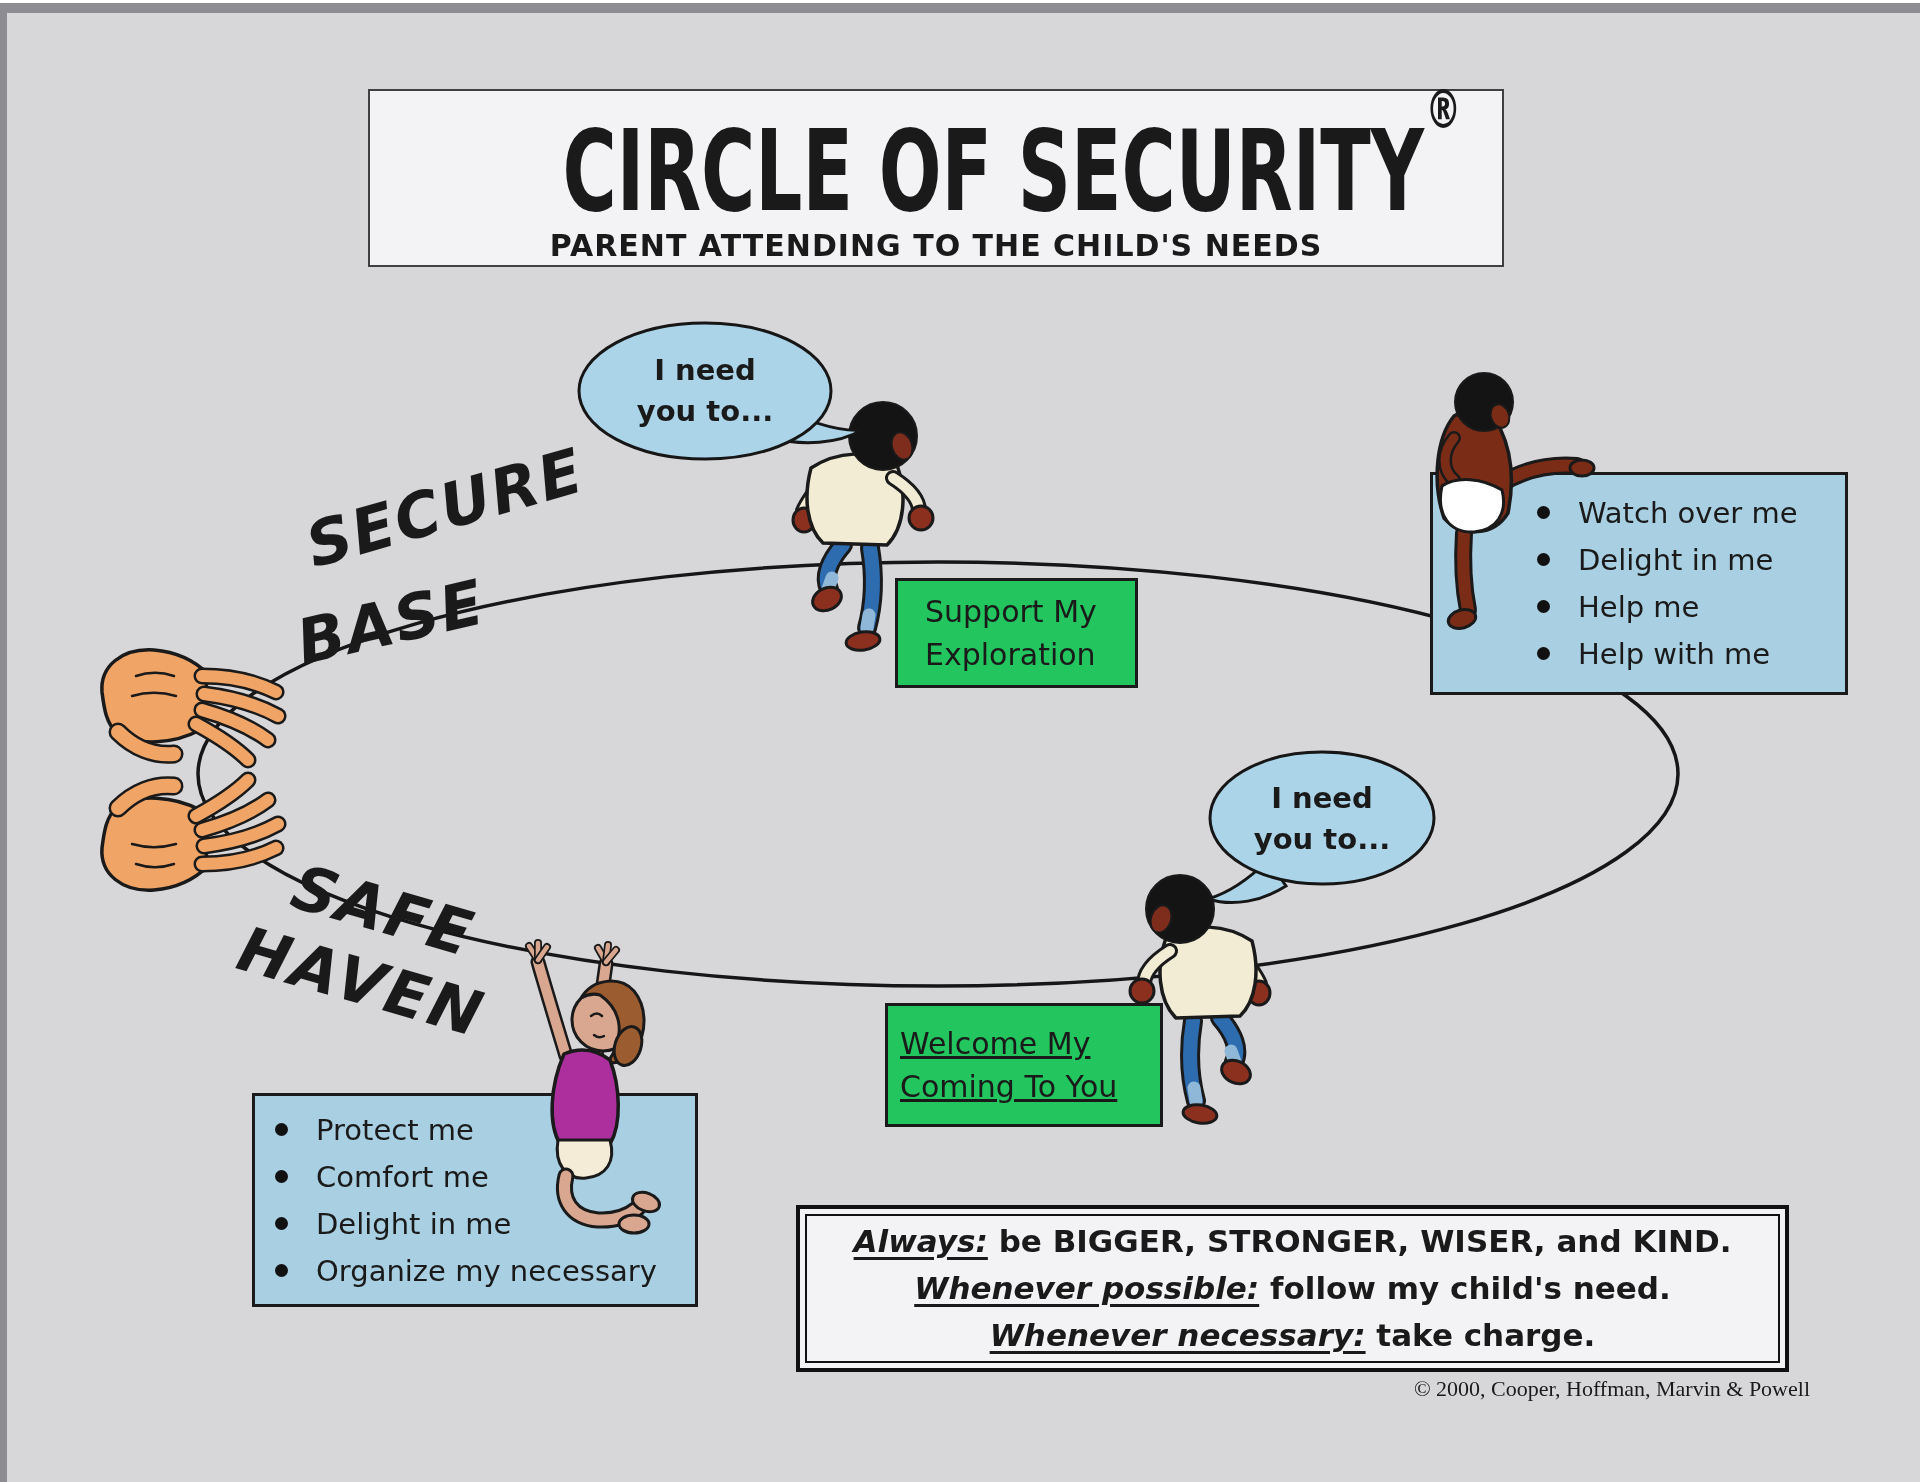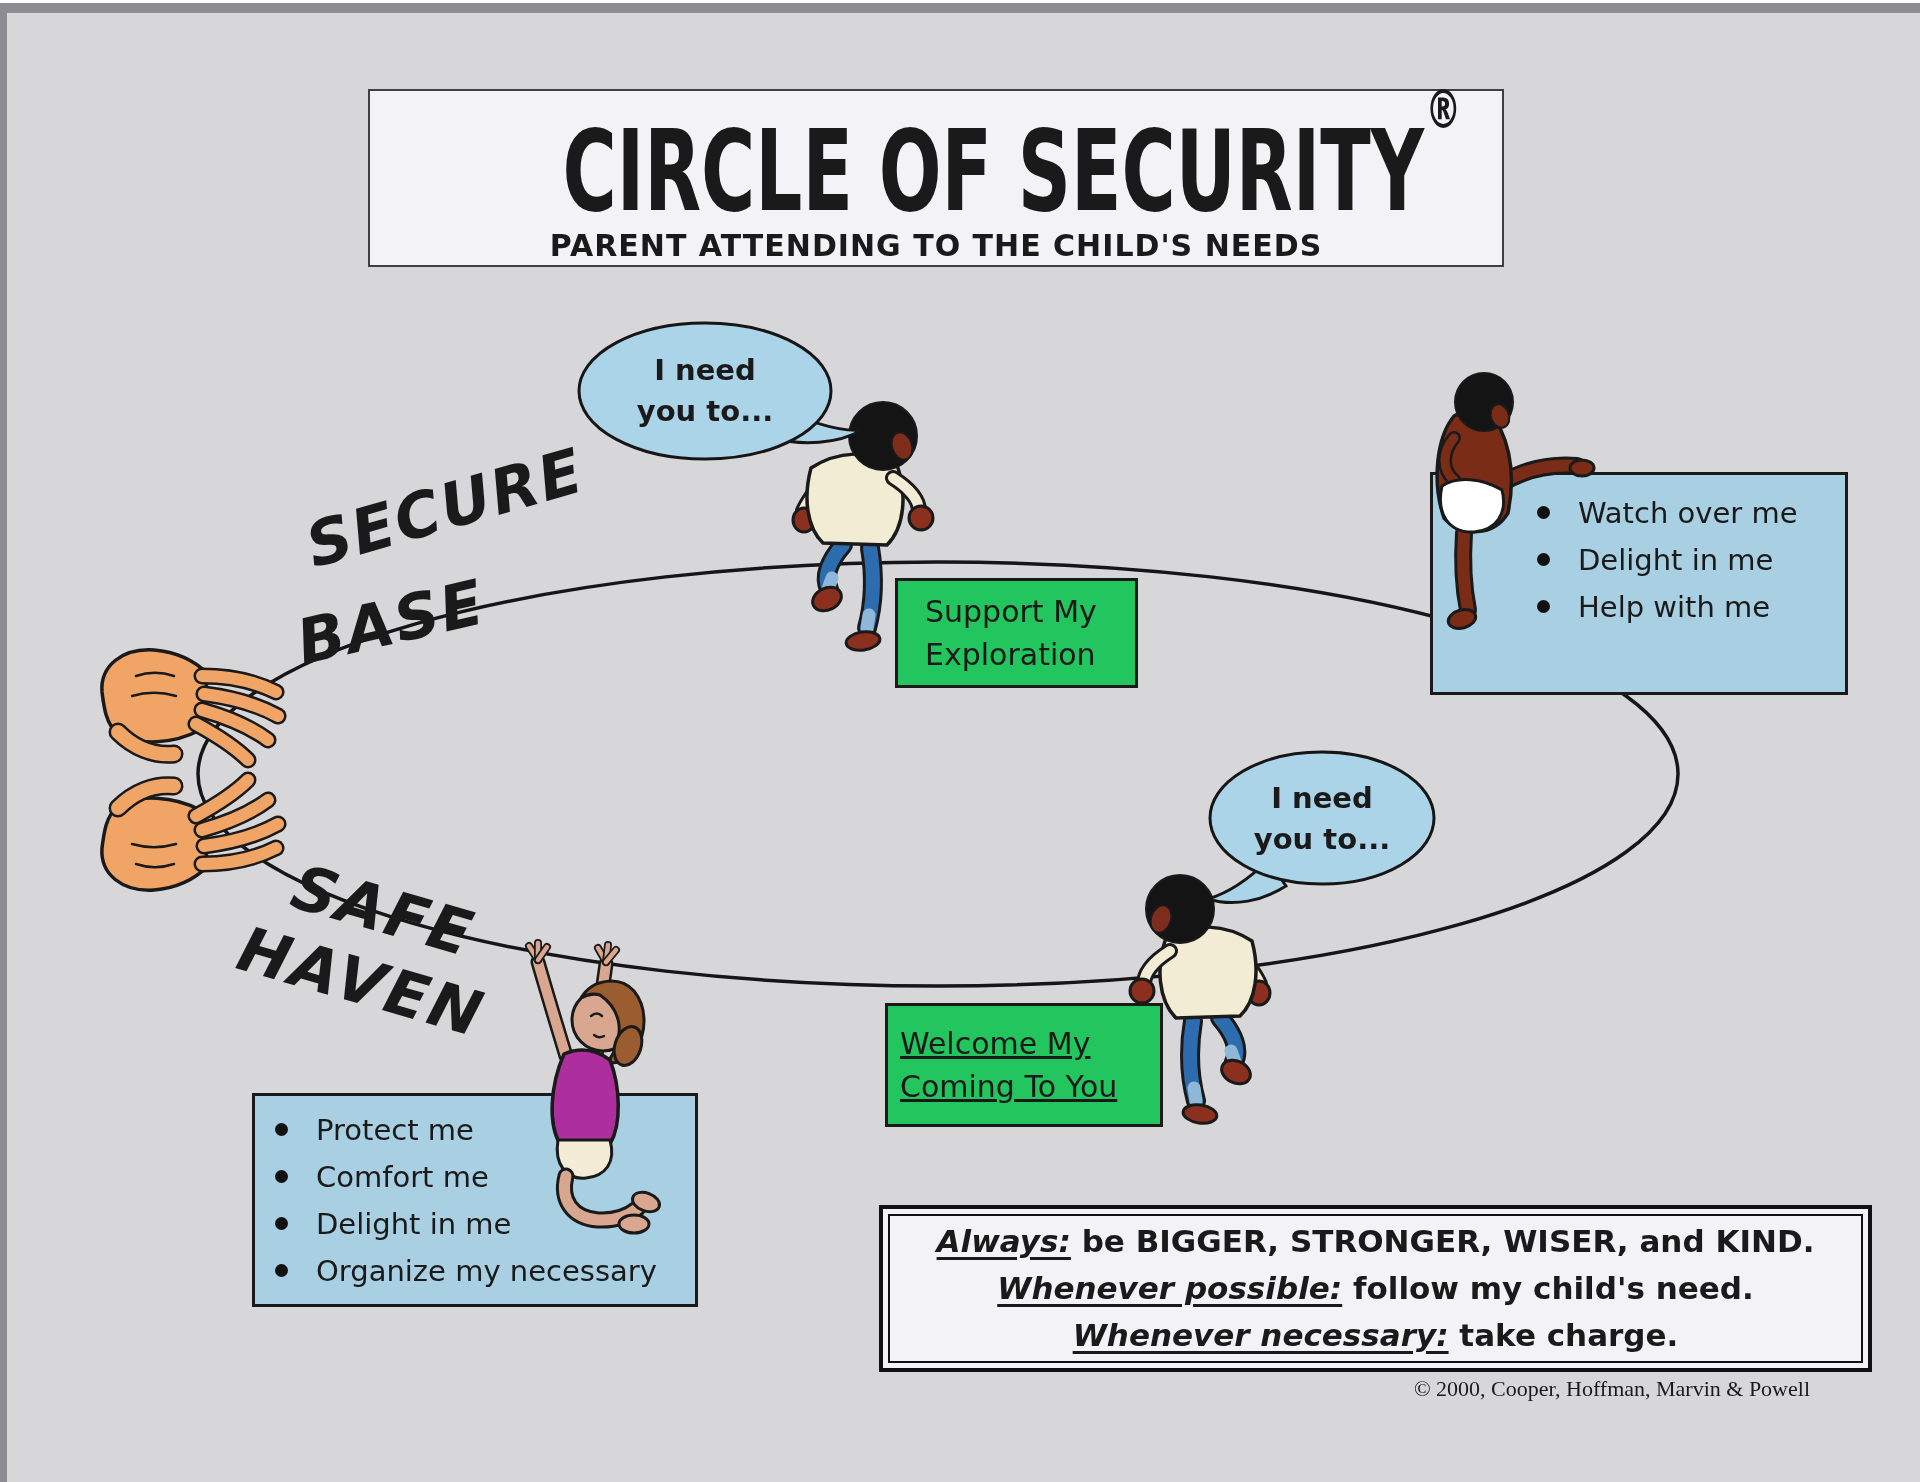--- a/index.html
+++ b/index.html
@@ -41,21 +41,21 @@
   .lbl-safe{left:304px;top:850px;transform:rotate(16deg);letter-spacing:2px;}
   .lbl-haven{left:250px;top:912px;transform:rotate(16deg);letter-spacing:3px;}
 
   
   .bubble-text{position:absolute;width:240px;text-align:center;font-weight:bold;font-size:29px;
                line-height:41px;z-index:4;}
   .bubble-text-top{left:585px;top:350px;}
   .bubble-text-right{left:1202px;top:778px;}
 
   
-  .always-box{position:absolute;left:879px;top:1205px;width:993px;height:167px;background:#f3f2f5;
+  .always-box{position:absolute;left:796px;top:1205px;width:993px;height:167px;background:#f3f2f5;
               border:4px solid #111;box-sizing:border-box;z-index:2;}
   .always-inner{position:absolute;left:5px;top:5px;right:5px;bottom:5px;border:2px solid #111;
                 display:flex;flex-direction:column;justify-content:center;text-align:center;}
   .always-line{font-size:31px;font-weight:bold;line-height:47px;}
   .lead{font-style:italic;text-decoration:underline;text-decoration-thickness:3px;text-underline-offset:5px;}
 
   .copyright{position:absolute;right:110px;top:1376px;font-family:"Liberation Serif",serif;
              font-size:22px;z-index:2;}
 </style>
 </head>
@@ -91,20 +91,24 @@
         <li>
           <span class="dot"></span>
           <span>Watch over me</span>
         </li>
 
         <li>
           <span class="dot"></span>
           <span>Delight in me</span>
         </li>
 
+        <li>
+          <span class="dot"></span>
+          <span>Help me</span>
+        </li>
 
         <li>
           <span class="dot"></span>
           <span>Help with me</span>
         </li>
       </ul>
   </div>
 
   <div class="needs-box needs-bottom">
     <ul>

